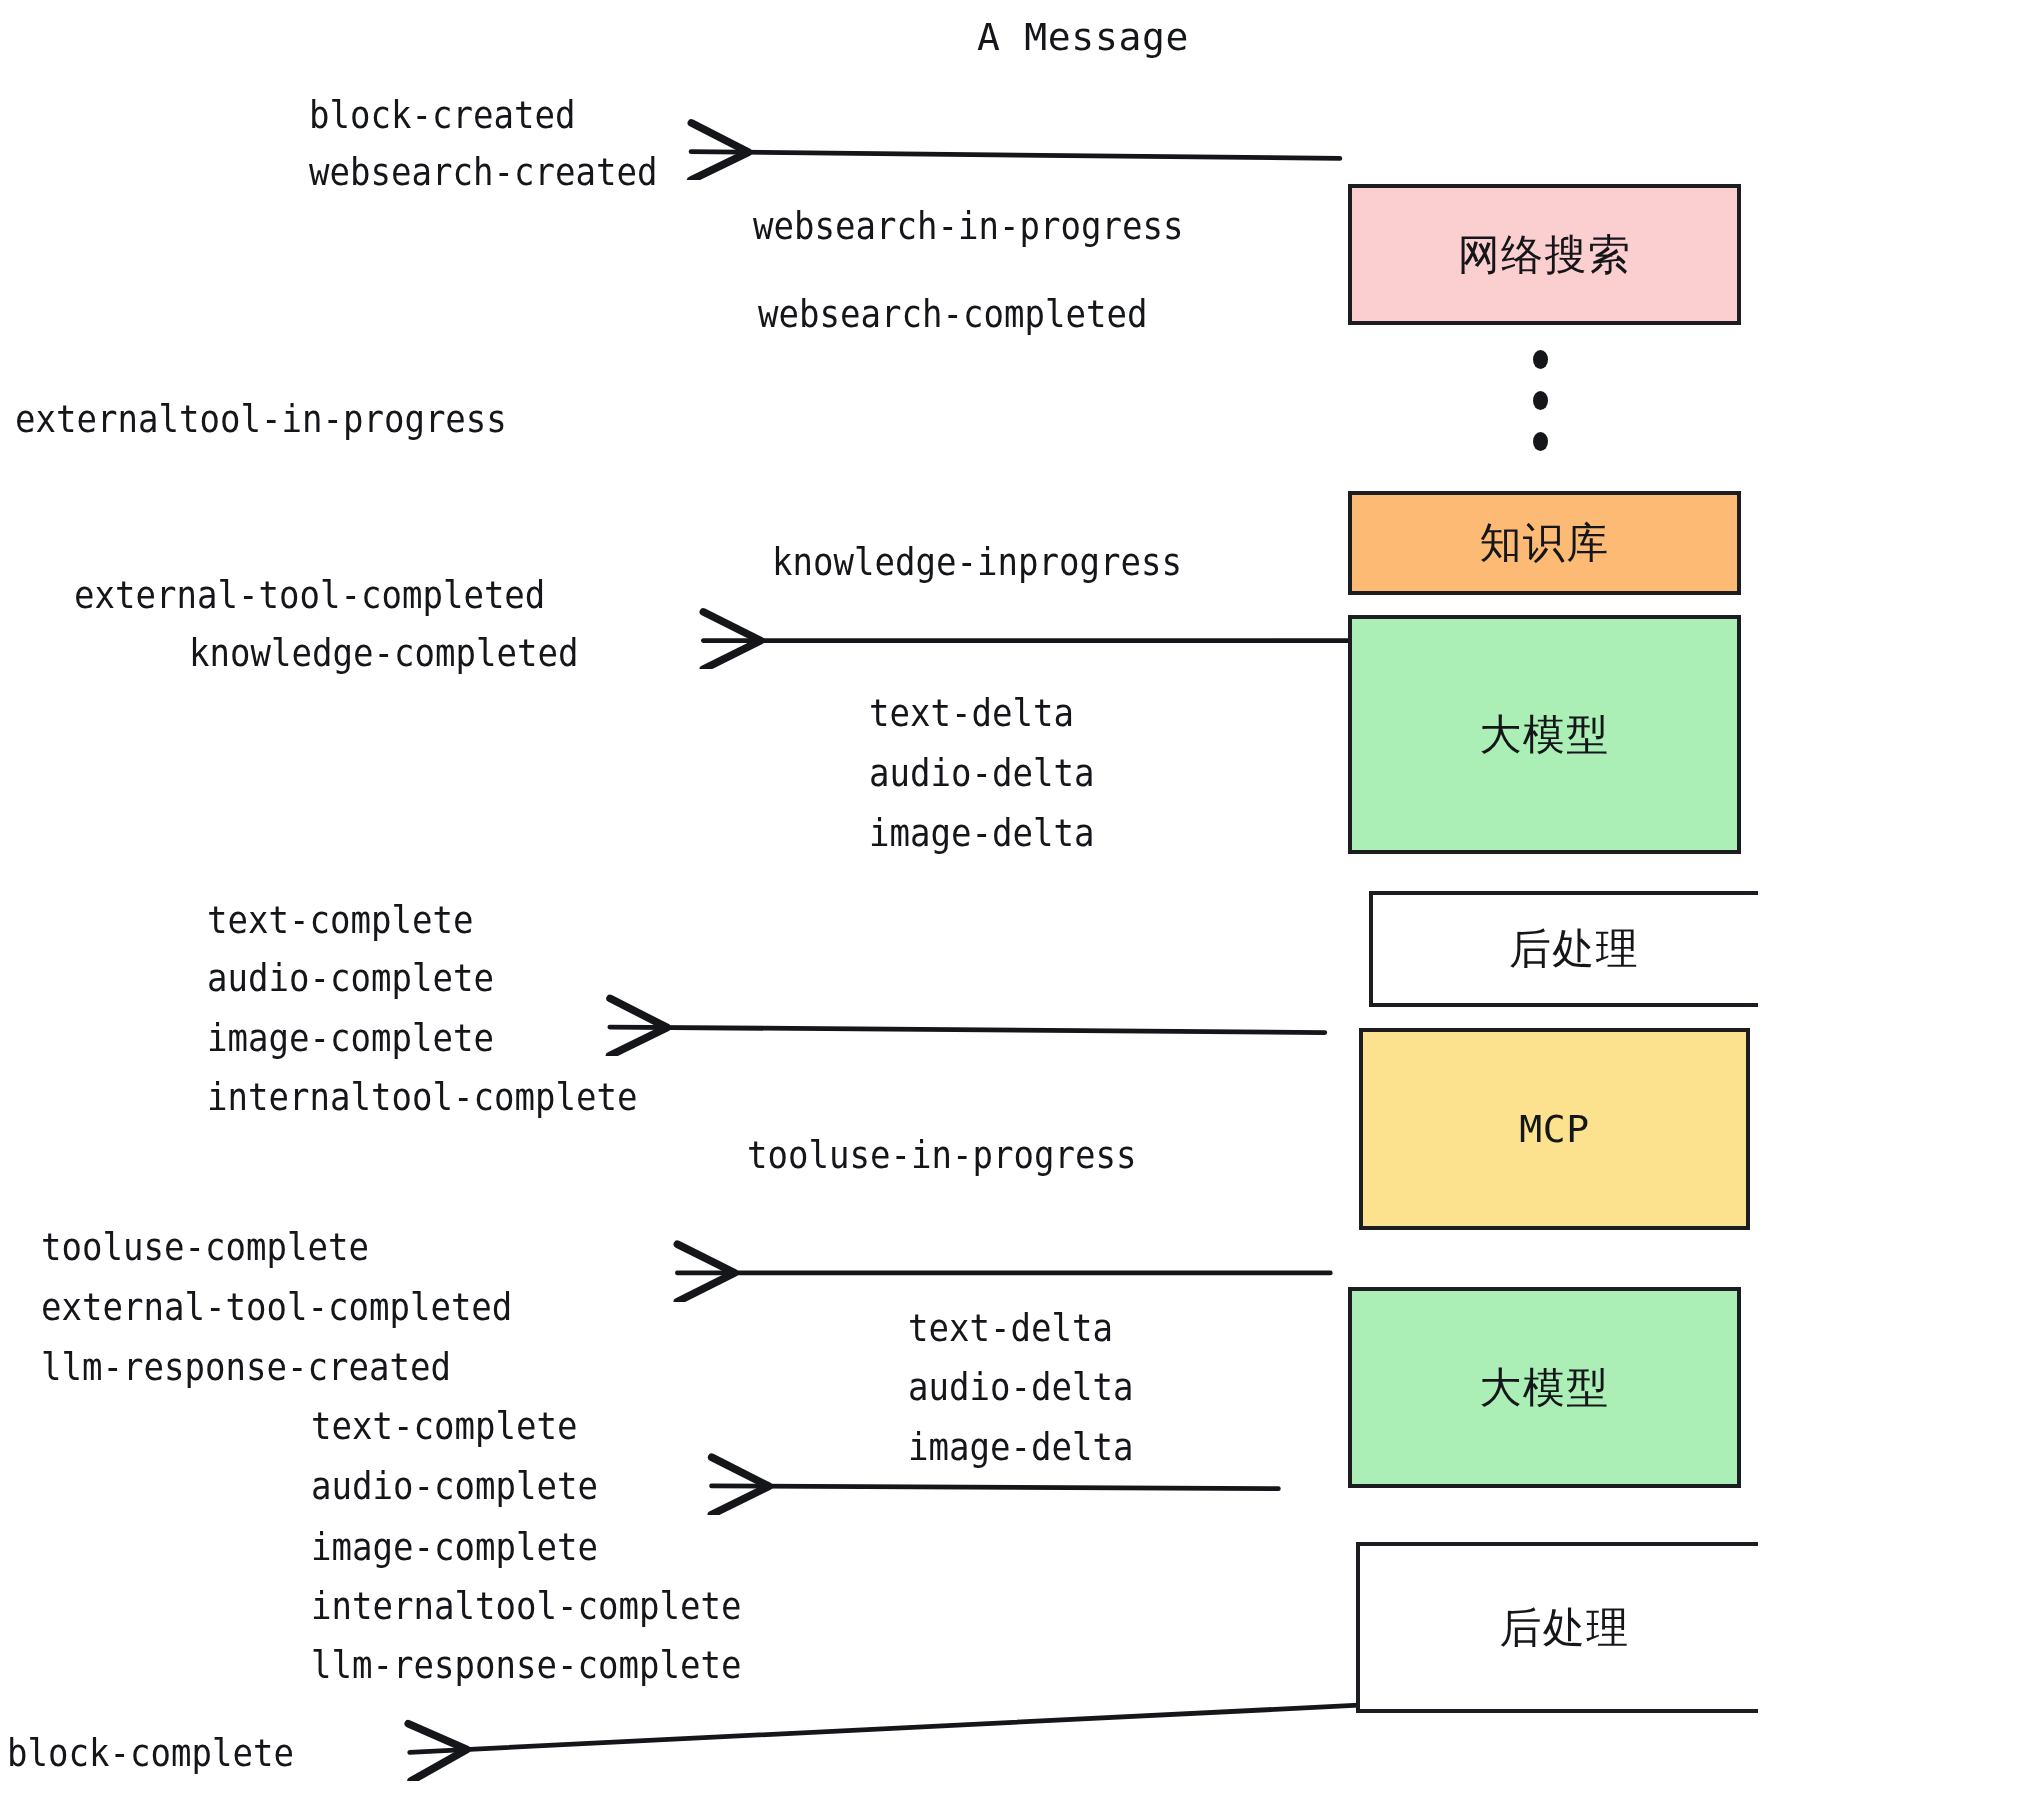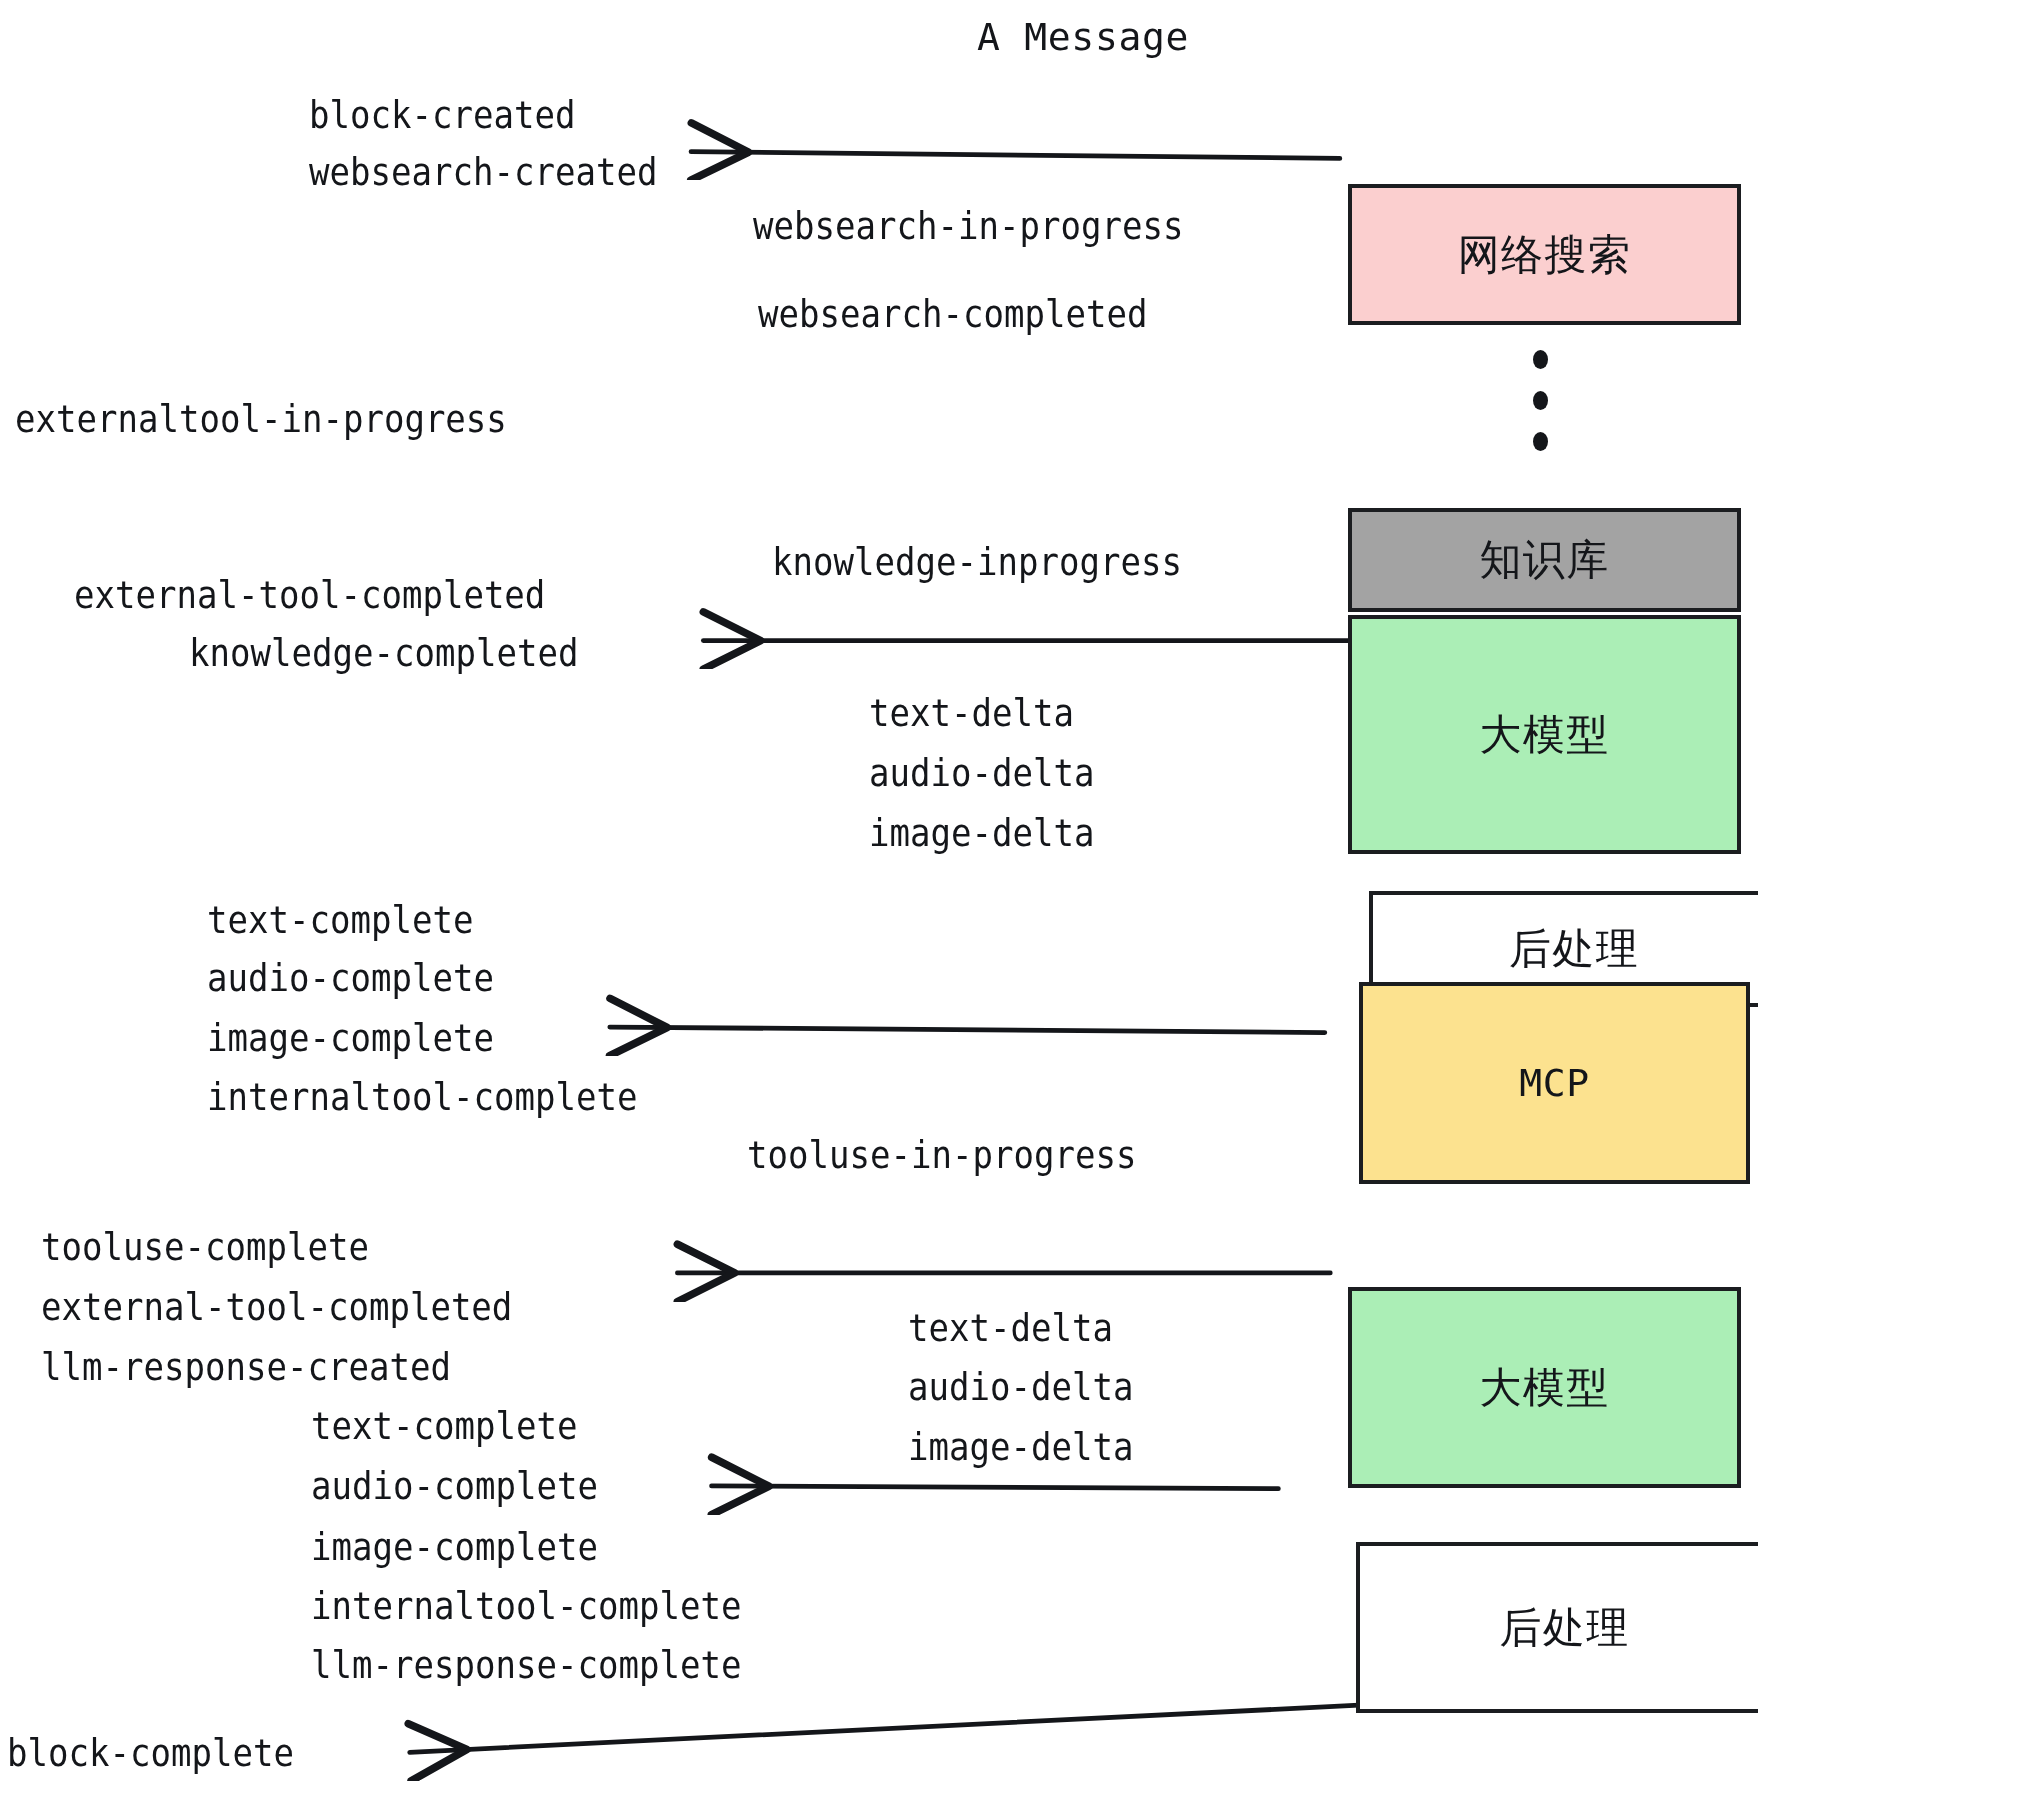--- a/index.html
+++ b/index.html
@@ -102,24 +102,24 @@
     <g id="side-arrows-g">
         <line x1="2773" y1="362" x2="2773" y2="222" stroke="#14161a" stroke-width="5" stroke-linecap="round" marker-end="url(#ahu)"></line>
         <line x1="2773" y1="458" x2="2773" y2="672" stroke="#14161a" stroke-width="5" stroke-linecap="round" marker-end="url(#ahu)"></line>
         <line x1="2651" y1="1632" x2="2651" y2="1540" stroke="#14161a" stroke-width="5" stroke-linecap="round" marker-end="url(#ahu)"></line>
         <line x1="2651" y1="1688" x2="2651" y2="1822" stroke="#14161a" stroke-width="5" stroke-linecap="round" marker-end="url(#ahu)"></line>
       </g>
   </svg>
 
   <div id="nodes-layer">
       <div class="node" style="left: 1348px; top: 184px; width: 393px; height: 141px; background: rgb(251, 207, 207);">网络搜索</div>
-      <div class="node" style="left: 1348px; top: 508px; width: 393px; height: 104px; background: #a3a3a3;">知识库</div>
+      <div class="node" style="left: 1348px; top: 491px; width: 393px; height: 104px; background: #fdba74;">知识库</div>
       <div class="node" style="left: 1348px; top: 615px; width: 393px; height: 239px; background: rgb(171, 238, 182);">大模型</div>
       <div class="node" style="left: 1369px; top: 891px; width: 410px; height: 116px; background: rgb(255, 255, 255);">后处理</div>
-      <div class="node mono" style="left: 1359px; top: 982px; width: 391px; height: 202px; background: rgb(252, 226, 143);">MCP</div>
+      <div class="node mono" style="left: 1359px; top: 1028px; width: 391px; height: 202px; background: rgb(252, 226, 143);">MCP</div>
       <div class="node" style="left: 1348px; top: 1287px; width: 393px; height: 201px; background: rgb(171, 238, 182);">大模型</div>
       <div class="node" style="left: 1356px; top: 1542px; width: 417px; height: 171px; background: rgb(255, 255, 255);">后处理</div>
     </div>
   <div id="events-layer">
       <div class="evt" style="left: 309px; top: 97px;">block-created</div>
       <div class="evt" style="left: 309px; top: 154px;">websearch-created</div>
       <div class="evt" style="left: 753px; top: 208px;">websearch-in-progress</div>
       <div class="evt" style="left: 758px; top: 296px;">websearch-completed</div>
       <div class="evt" style="left: 15px; top: 401px;">externaltool-in-progress</div>
       <div class="evt" style="left: 772px; top: 544px;">knowledge-inprogress</div>

